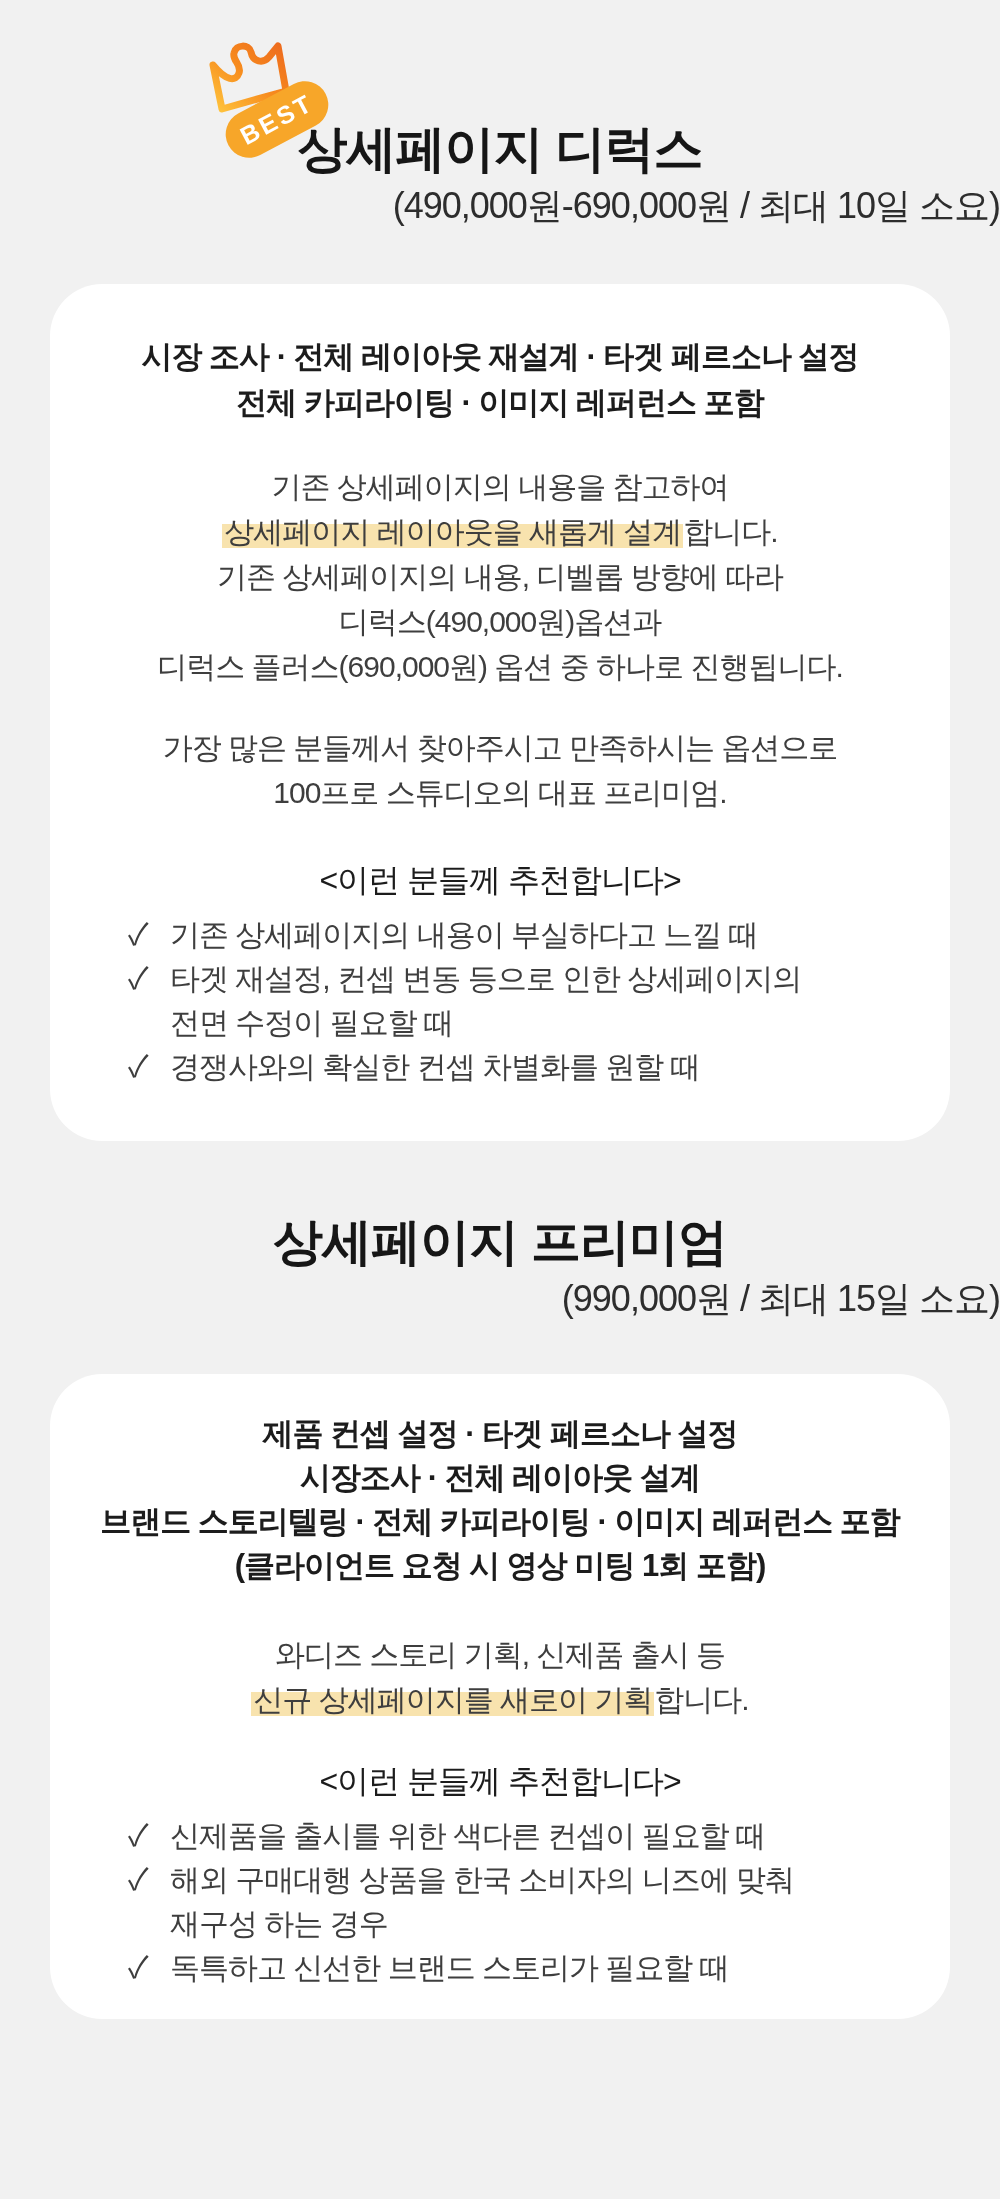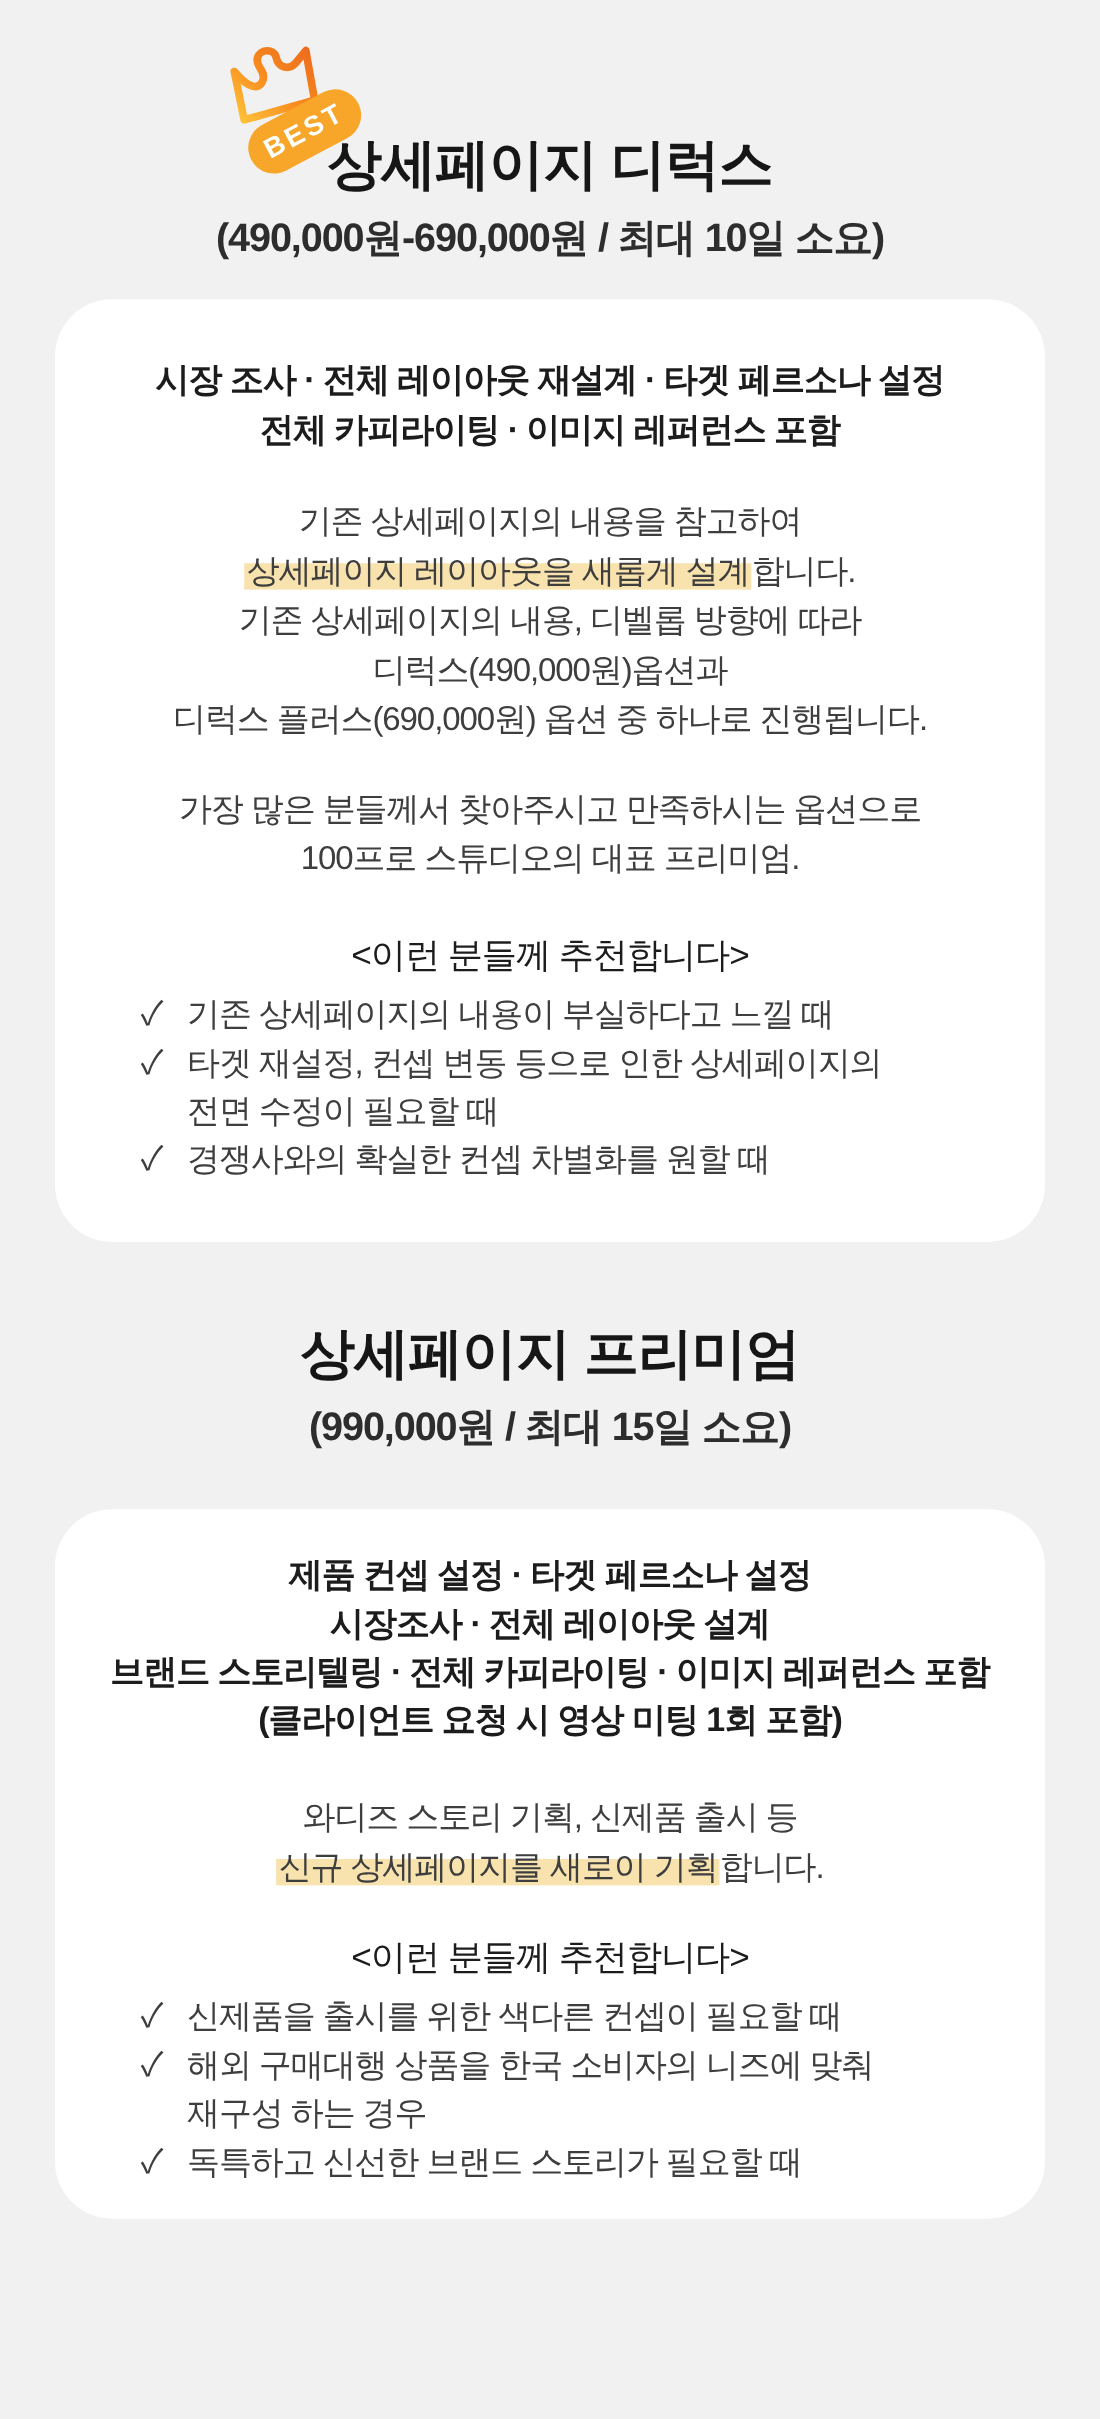--- a/index.html
+++ b/index.html
@@ -26,23 +26,23 @@
   }
   .page{width:1000px;height:2199px;position:relative;}
 
   
   .section-head{position:relative;text-align:center;}
   .sec-title{
     font-size:50px;font-weight:800;line-height:50px;
     color:var(--title-color);letter-spacing:-1px;
   }
   .sec-subtitle{
-    margin-top:22px;
-    font-size:36px;font-weight:700;line-height:40px;
-    color:var(--subtitle-color);letter-spacing:-1px;
+    margin-top:12px;
+    font-size:36px;font-weight:400;line-height:40px;
+    color:var(--subtitle-color);letter-spacing:-1px;text-align:right;
   }
   .deluxe-head{padding-top:124px;}
   .premium-head{padding-top:76px;}
 
   
   .badge{position:absolute;left:206px;top:40px;width:180px;height:135px;}
   .crown{position:absolute;left:0;top:0;}
   .best-pill{
     position:absolute;left:16px;top:56px;
     width:110px;height:47px;border-radius:24px;
@@ -54,21 +54,21 @@
   .best-pill span{
     color:var(--badge-text);
     font-size:25px;font-weight:800;letter-spacing:3px;line-height:1;
   }
 
   
   .card{
     width:900px;margin:0 auto;background:var(--card-bg);
     border-radius:52px;text-align:center;
   }
-  .card-deluxe{margin-top:36px;height:857px;padding:50px 30px 0;}
+  .card-deluxe{margin-top:58px;height:857px;padding:50px 30px 0;}
   .card-premium{margin-top:55px;height:645px;padding:38px 30px 0;}
 
   .bold-header{
     font-size:31px;font-weight:700;line-height:46px;
     color:var(--bold-color);letter-spacing:-1px;
   }
   .card-premium .bold-header{line-height:44px;}
   .body-par{
     font-size:30px;font-weight:300;line-height:45px;
     color:var(--body-color);letter-spacing:-1px;

